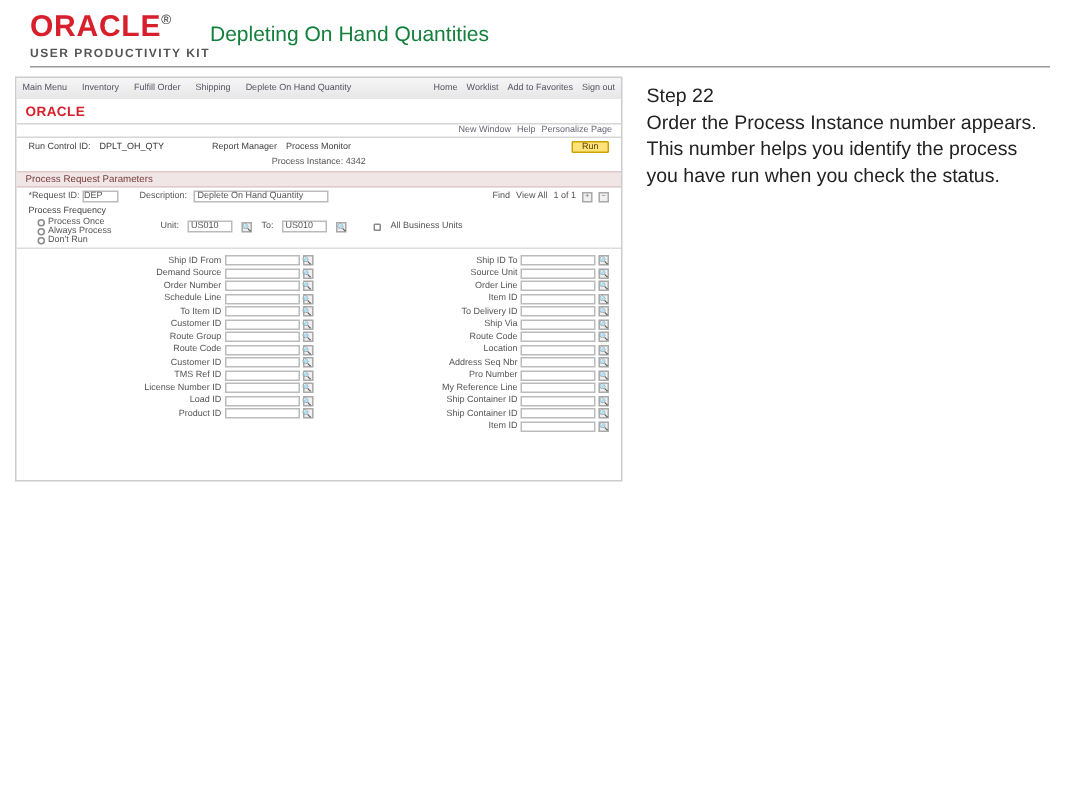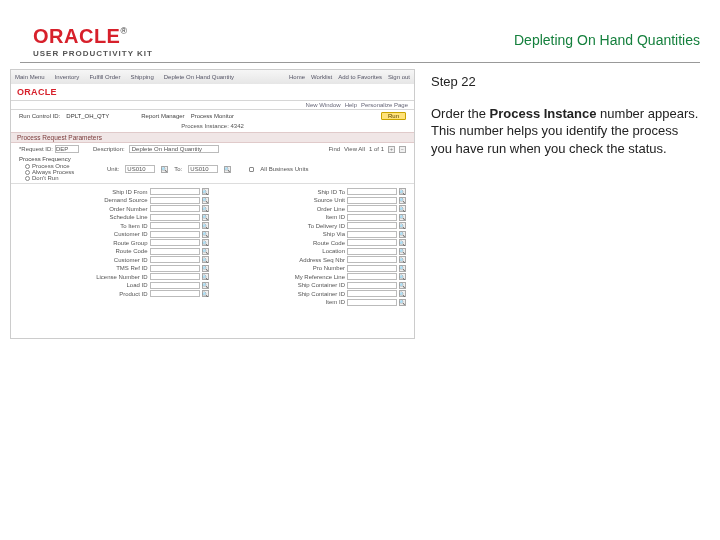--- a/index.html
+++ b/index.html
@@ -1,18 +1,18 @@
 <!DOCTYPE html>
 <html><head>
 <meta charset="utf-8">
 <style>
   * { box-sizing: border-box; margin: 0; padding: 0; }
   html, body { width: 720px; height: 540px; font-family: Arial, Helvetica, sans-serif; background: #fff; color: #333; }
   .page { width: 720px; height: 540px; position: relative; }
-  .header { display: flex; justify-content: space-between; align-items: flex-start; padding: 26px 20px 4px 20px; margin-left: 13px; }
+  .header { display: flex; align-items: flex-start; padding: 8px 20px 4px 20px; }
   .logo-block { display: flex; flex-direction: column; }
   .oracle-logo { font-family: Arial, sans-serif; font-weight: 700; color: #d7202b; font-size: 20px; letter-spacing: 0.5px; line-height: 1; }
   .oracle-reg { font-size: 9px; vertical-align: top; }
   .logo-sub { font-size: 8px; color: #555; letter-spacing: 1px; margin-top: 2px; font-weight: 600; }
   .title { font-size: 14px; color: #15803d; white-space: nowrap; align-self: flex-start; padding-top: 6px; }
   .divider { border: none; border-top: 1px solid #999; margin: 0 20px 6px 20px; }
   .content { display: flex; gap: 12px; padding: 0 10px; }
   .screenshot { width: 405px; height: 270px; border: 1px solid #ccc; position: relative; background: #fff; font-size: 6px; color: #555; overflow: hidden; }
   .ss-top { height: 14px; background: linear-gradient(#f6f6f6, #e6e6e6); display: flex; align-items: center; padding: 0 4px; gap: 10px; color: #556; }
   .ss-nav-item { white-space: nowrap; }
@@ -36,23 +36,23 @@
   .ss-freq-row { display: flex; align-items: center; gap: 2px; padding-left: 6px; }
   .ss-radio { width: 5px; height: 5px; border: 1px solid #888; border-radius: 50%; display: inline-block; }
   .ss-form { border-top: 1px solid #ddd; padding: 4px 8px; }
   .ss-cols { display: flex; gap: 8px; }
   .ss-col { flex: 1; display: flex; flex-direction: column; gap: 1.5px; }
   .ss-field { display: flex; align-items: center; gap: 2px; justify-content: flex-end; }
   .ss-field .lbl { text-align: right; min-width: 62px; color: #555; }
   .ss-field .box { border: 1px solid #bbb; height: 7px; background: #fff; }
   .ss-lookup { border: 1px solid #aaa; width: 7px; height: 7px; background: #f0f0f0; display: inline-flex; align-items: center; justify-content: center; font-size: 5px; color: #777; }
   .side { flex: 1; padding: 4px 8px 0 4px; font-size: 13px; color: #222; line-height: 1.35; }
-  .step-title { font-weight: 400; margin-bottom: 14px; font-size: 13px; color: #222; }
+  .step-title { font-weight: 400; font-size: 13px; color: #222; }
   .side p { font-size: 13px; }
-  .side b { font-weight: 700; }
+  .side b { font-weight: 400; }
 </style>
 </head>
 <body>
 <div class="page">
 
 <div class="header">
   <div class="logo-block">
     <div>
       <span class="oracle-logo">ORACLE</span><span class="oracle-reg">®</span>
     </div>

